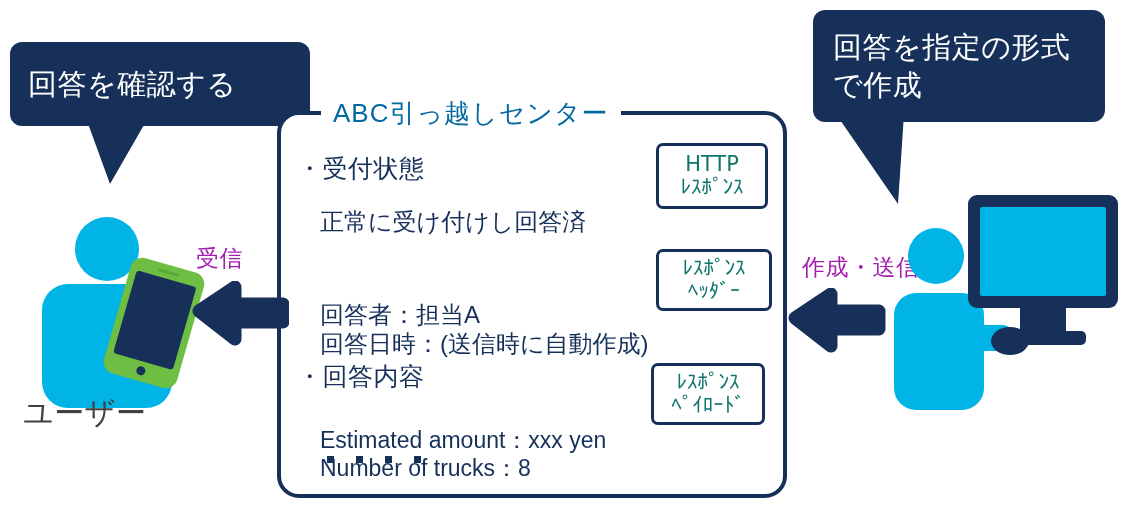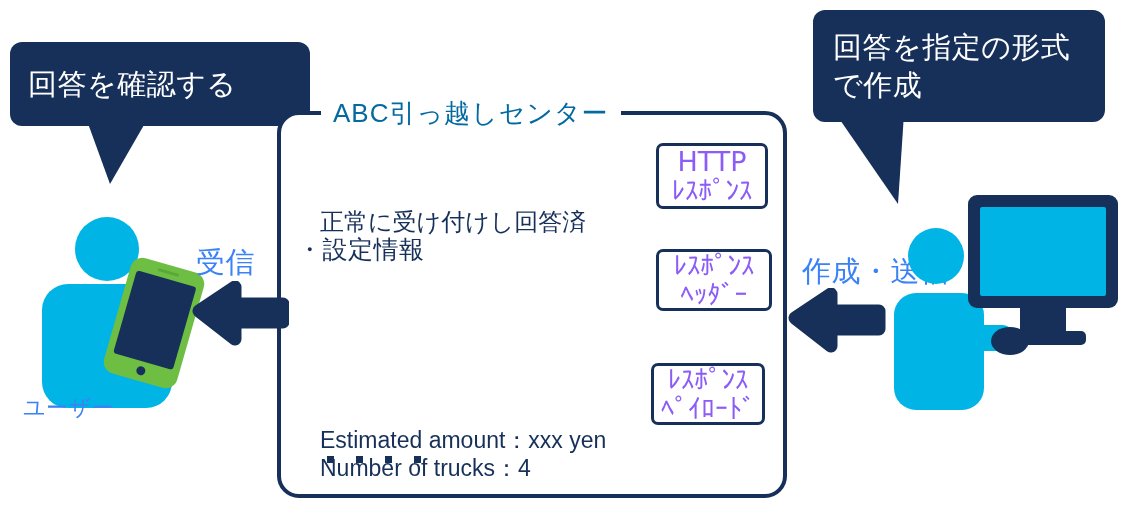--- a/index.html
+++ b/index.html
@@ -81,58 +81,58 @@
     display: flex; gap: 22px;
   }
   .dots i { width: 7px; height: 7px; background: #16305A; display: block; }
 
   
   .badge {
     position: absolute;
     border: 3px solid #16305A;
     border-radius: 7px;
     background: #ffffff;
-    color: #8b5cf6;
+    color: #0f766e;
     box-sizing: border-box;
     display: flex;
     flex-direction: column;
     align-items: center;
     justify-content: center;
-    font-size: 27px;
+    font-size: 21px;
     line-height: 1.08;
     white-space: pre-line;
     text-align: center;
     font-family: "DejaVu Sans", sans-serif;
   }
 
   
   .arrow { position: absolute; }
   .arrow-label {
     position: absolute;
-    font-size: 29px;
-    letter-spacing: 0.5px;
-    color: #3b82f6;
+    font-size: 23px;
+    letter-spacing: 0.5px;
+    color: #a21caf;
     white-space: nowrap;
   }
 
   
   .person-head {
     position: absolute;
     background: #00B5E5;
     border-radius: 50%;
   }
   .person-body {
     position: absolute;
     background: #00B5E5;
   }
   #user-label {
     position: absolute;
     left: 23px; top: 393px;
-    font-size: 22px;
-    color: #3b82f6;
+    font-size: 30px;
+    color: #404040;
     letter-spacing: 0.5px;
   }
   #phone {
     position: absolute;
     left: 116px; top: 263px;
     width: 76px; height: 120px;
     background: #6FBE44;
     border-radius: 12px;
     transform: rotate(16deg);
   }
@@ -196,30 +196,33 @@
   </div>
   <svg class="bubble-tail" style="left:836px; top:114px;" width="110" height="100">
     <path d="M 0 0 L 68 0 L 62 90 Z" fill="#16305A"></path>
   </svg>
 
   <div id="response-card"></div>
   <div id="card-title">ABC引っ越しセンター</div>
 
   <div class="card-body">
 
+    <div class="section-head" style="left:297px; top:152px;">・受付状態</div>
     <div class="section-sub" style="left:320px; top:182px;">正常に受け付けし回答済</div>
     <div class="badge" style="left:656px; top:143px; width:112px; height:66px;">HTTP
 ﾚｽﾎﾟﾝｽ</div>
 
-    <div class="section-head" style="left:297px; top:233px;">・設定情報</div>
+    <div class="section-sub" style="left:320px; top:275px;">回答者：担当A
+回答日時：(送信時に自動作成)</div>
     <div class="badge" style="left:656px; top:249px; width:116px; height:62px;">ﾚｽﾎﾟﾝｽ
 ﾍｯﾀﾞｰ</div>
 
+    <div class="section-head" style="left:297px; top:360px;">・回答内容</div>
     <div class="section-sub latin" style="left:320px; top:400px;">Estimated amount：xxx yen
-Number of trucks：4</div>
+Number of trucks：8</div>
     <div class="badge" style="left:651px; top:363px; width:114px; height:62px;">ﾚｽﾎﾟﾝｽ
 ﾍﾟｲﾛｰﾄﾞ</div>
 
     <div class="dots">
       <i></i>
       <i></i>
       <i></i>
       <i></i>
     </div>
   </div>

